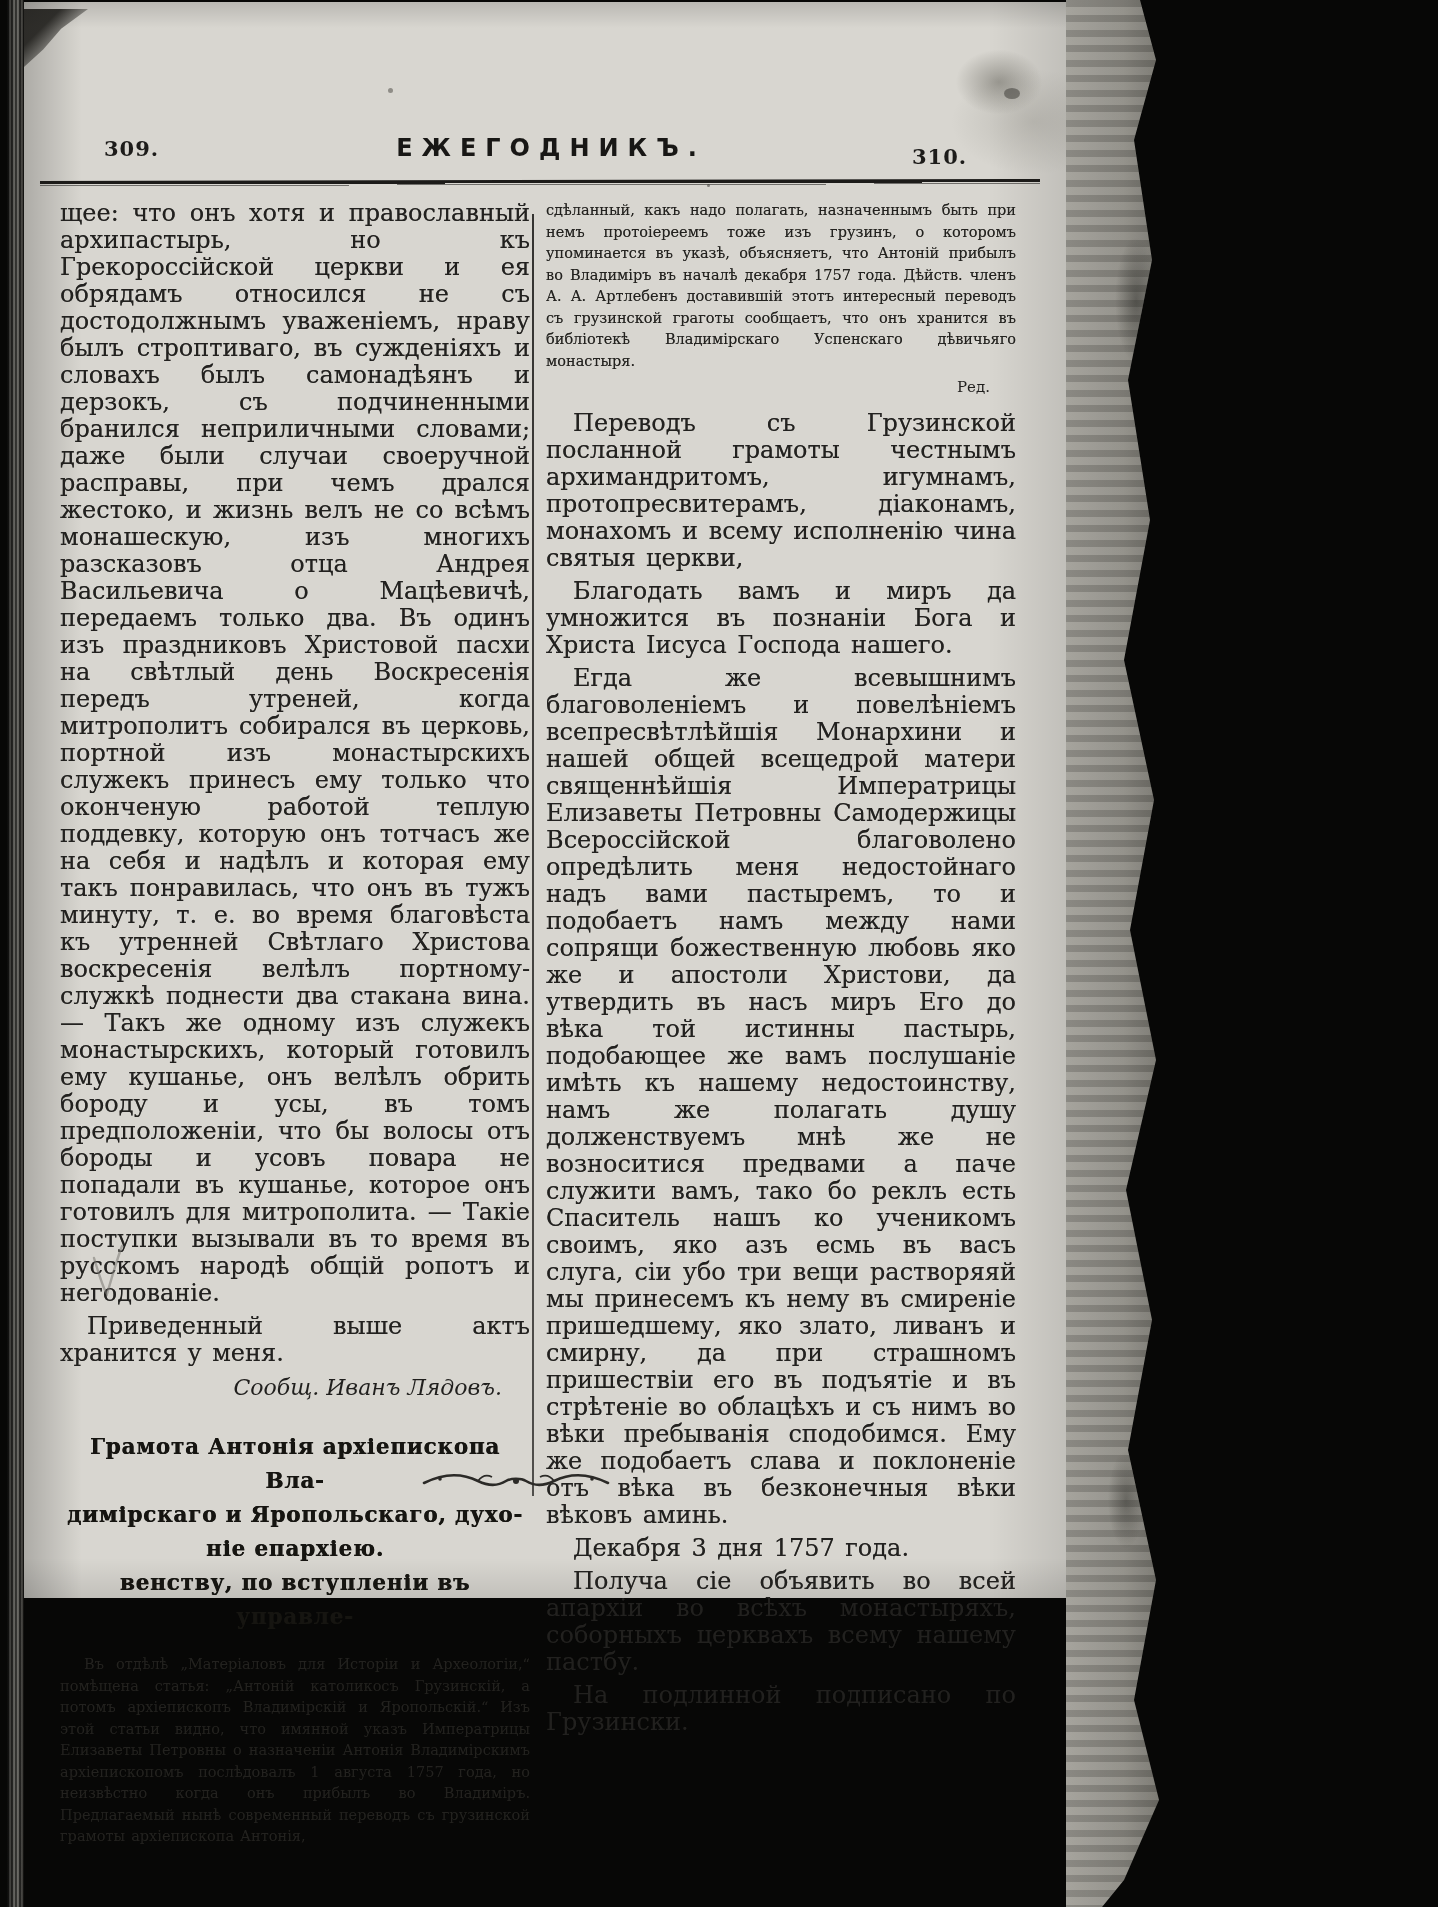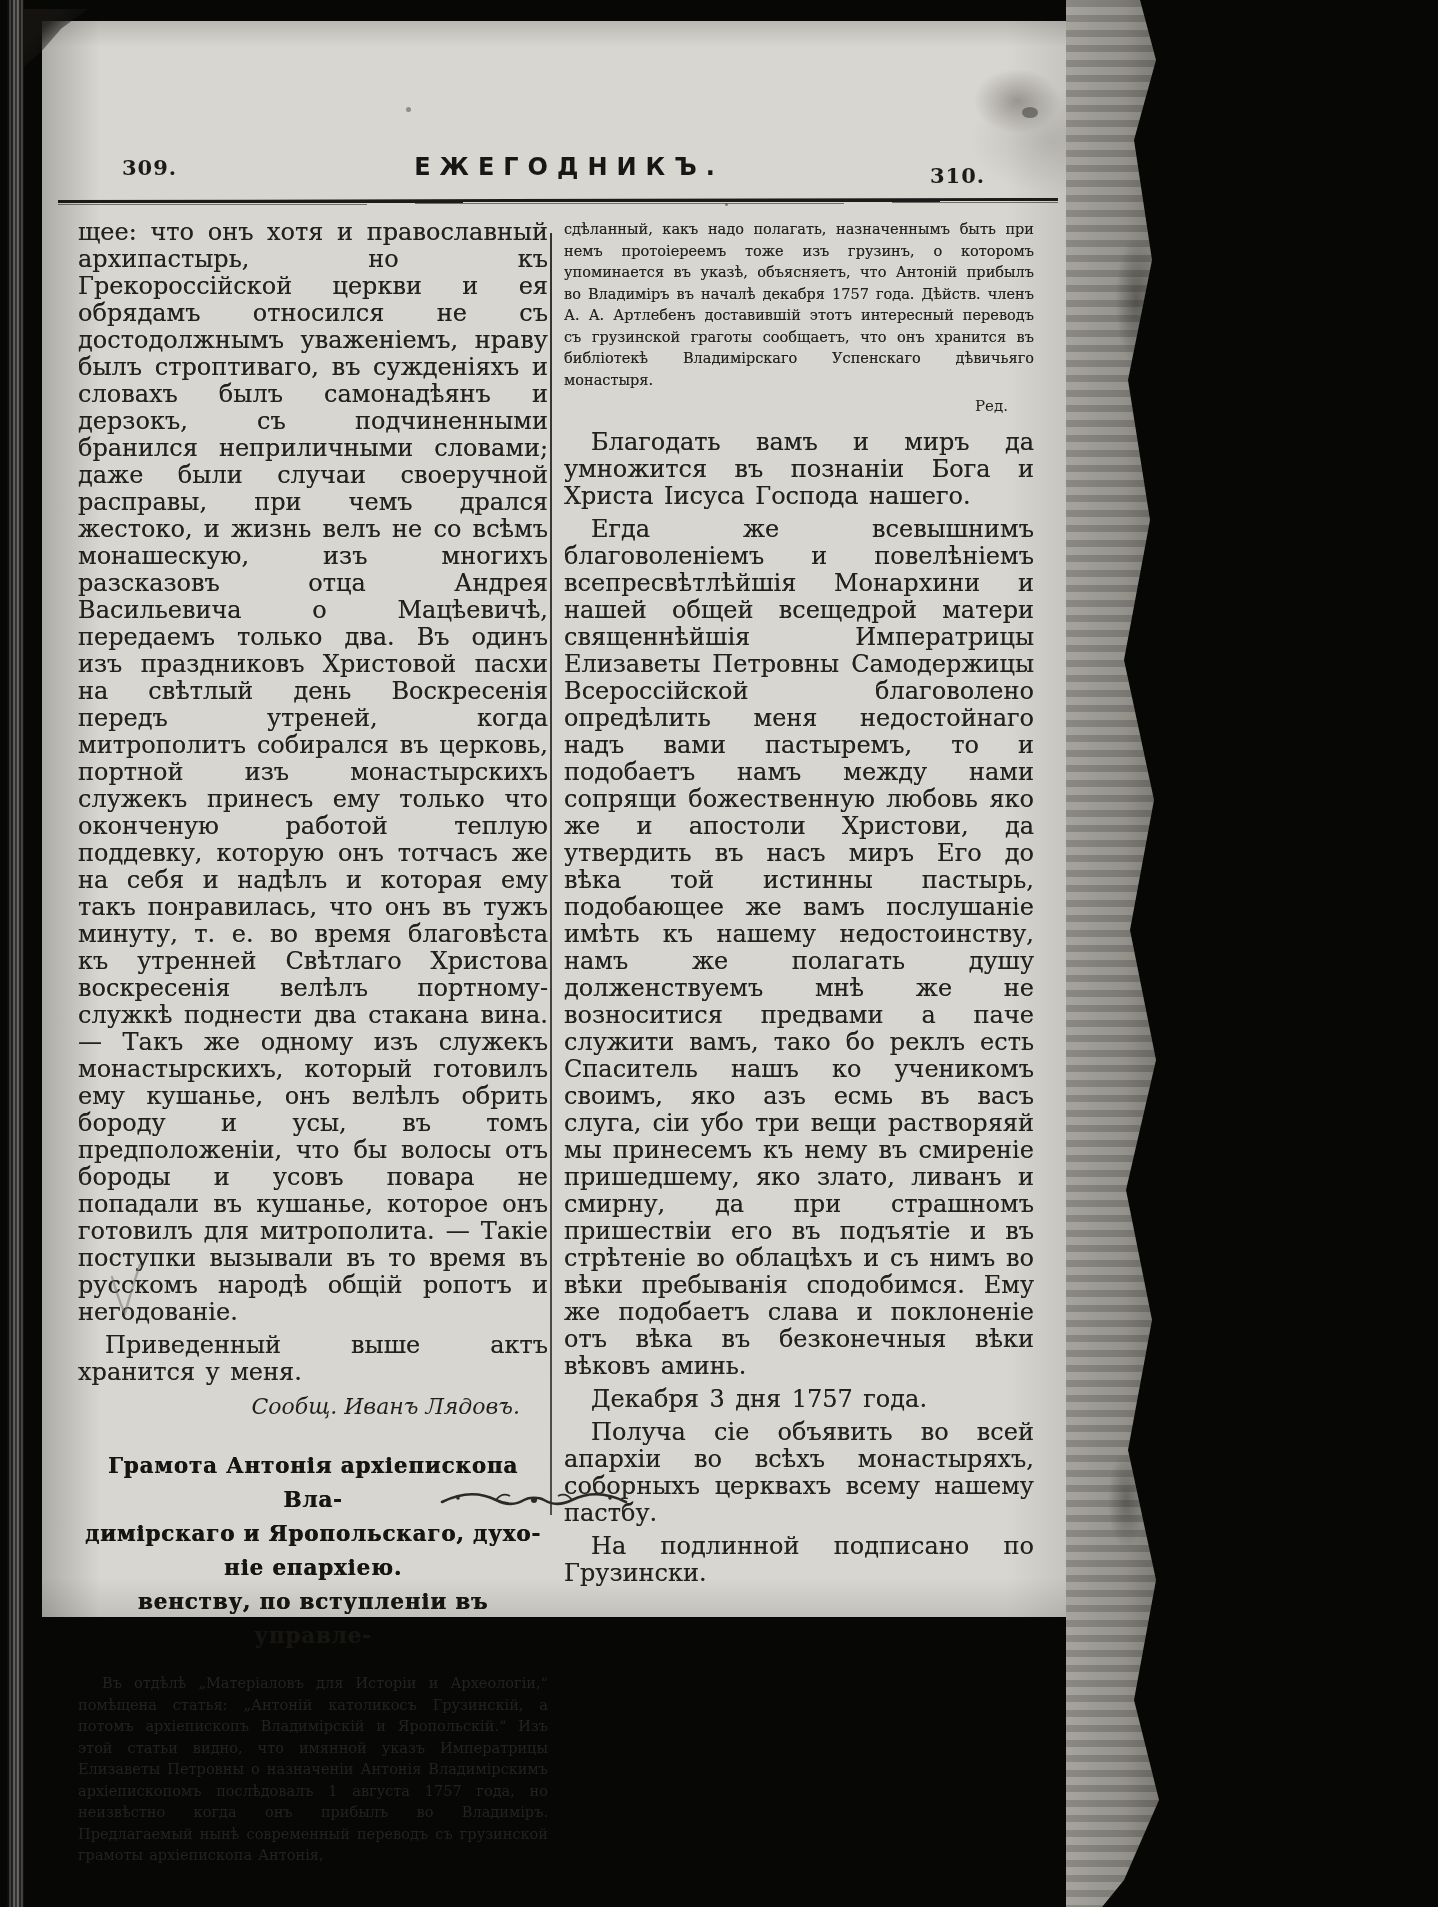--- a/index.html
+++ b/index.html
@@ -11,30 +11,29 @@
   }
   
   .spine-strip {
     position:absolute; left:7px; top:0; width:17px; height:100%;
     background:
       repeating-linear-gradient(90deg, rgba(0,0,0,.5) 0 2px, rgba(255,255,255,.06) 2px 4px),
       linear-gradient(90deg,#141412,#6b6a65 55%,#23221f);
   }
   
   .page {
-    position:absolute; left:24px; top:21px; width:1054px; height:1596px;
+    position:absolute; left:24px; top:2px; width:1054px; height:1596px;
     background:
       radial-gradient(ellipse 60px 45px at 975px 80px, rgba(104,102,94,.55), rgba(104,102,94,0) 72%),
       radial-gradient(ellipse 110px 70px at 1010px 120px, rgba(130,128,120,.30), rgba(130,128,120,0) 75%),
       linear-gradient(90deg, rgba(0,0,0,.20), rgba(0,0,0,0) 58px),
       linear-gradient(180deg, rgba(0,0,0,.14), rgba(0,0,0,0) 26px),
       linear-gradient(270deg, rgba(0,0,0,.12), rgba(0,0,0,0) 90px),
       linear-gradient(0deg, rgba(0,0,0,.10), rgba(0,0,0,0) 40px),
       #d8d6d0;
-    margin-left: 18px;
   }
   
   .torn-edge {
     position:absolute; left:1066px; top:0; width:104px; height:1907px;
     background:
       radial-gradient(ellipse 30px 90px at 70px 300px, rgba(40,40,36,.45), transparent 70%),
       radial-gradient(ellipse 26px 70px at 60px 1500px, rgba(40,40,36,.4), transparent 70%),
       repeating-linear-gradient(180deg, rgba(0,0,0,.14) 0 7px, rgba(255,255,255,.05) 7px 15px),
       linear-gradient(90deg,#a19f98 0%, #8f8d86 55%, #6f6d66 100%);
     clip-path: polygon(0 0,74px 0,90px 60px,68px 140px,86px 260px,62px 380px,84px 520px,58px 660px,88px 800px,64px 930px,90px 1060px,60px 1190px,86px 1320px,62px 1450px,90px 1580px,68px 1700px,93px 1800px,58px 1880px,36px 1907px,0 1907px);
@@ -112,20 +111,21 @@
         <div>димірскаго и Яропольскаго, духо-</div>
         <div>ніе епархіею.</div>
         <div>венству, по вступленіи въ управле-</div>
       </div>
       <p class="small-note first-indent">Въ отдѣлѣ „Матеріаловъ для Исторіи и Археологіи,“ помѣщена статья: „Антоній католикосъ Грузинскій, а потомъ архіепископъ Владимірскій и Яропольскій.“ Изъ этой статьи видно, что имянной указъ Императрицы Елизаветы Петровны о назначеніи Антонія Владимірскимъ архіепископомъ послѣдовалъ 1 августа 1757 года, но неизвѣстно когда онъ прибылъ во Владиміръ. Предлагаемый нынѣ современный переводъ съ грузинской грамоты архіепископа Антонія,</p>
     </div>
 
     <div class="col col-right">
       <p class="small-note">сдѣланный, какъ надо полагать, назначеннымъ быть при немъ протоіереемъ тоже изъ грузинъ, о которомъ упоминается въ указѣ, объясняетъ, что Антоній прибылъ во Владиміръ въ началѣ декабря 1757 года. Дѣйств. членъ А. А. Артлебенъ доставившій этотъ интересный переводъ съ грузинской граготы сообщаетъ, что онъ хранится въ библіотекѣ Владимірскаго Успенскаго дѣвичьяго монастыря.</p>
       <p class="sig-red">Ред.</p>
+      <p class="body-text indent">Переводъ съ Грузинской посланной грамоты честнымъ архимандритомъ, игумнамъ, протопресвитерамъ, діаконамъ, монахомъ и всему исполненію чина святыя церкви,</p>
       <p class="body-text indent">Благодать вамъ и миръ да умножится въ познаніи Бога и Христа Іисуса Господа нашего.</p>
       <p class="body-text indent">Егда же всевышнимъ благоволеніемъ и повелѣніемъ всепресвѣтлѣйшія Монархини и нашей общей всещедрой матери священнѣйшія Императрицы Елизаветы Петровны Самодержицы Всероссійской благоволено опредѣлить меня недостойнаго надъ вами пастыремъ, то и подобаетъ намъ между нами сопрящи божественную любовь яко же и апостоли Христови, да утвердить въ насъ миръ Его до вѣка той истинны пастырь, подобающее же вамъ послушаніе имѣть къ нашему недостоинству, намъ же полагать душу долженствуемъ мнѣ же не возноситися предвами а паче служити вамъ, тако бо реклъ есть Спаситель нашъ ко ученикомъ своимъ, яко азъ есмь въ васъ слуга, сіи убо три вещи растворяяй мы принесемъ къ нему въ смиреніе пришедшему, яко злато, ливанъ и смирну, да при страшномъ пришествіи его въ подъятіе и въ стрѣтеніе во облацѣхъ и съ нимъ во вѣки пребыванія сподобимся. Ему же подобаетъ слава и поклоненіе отъ вѣка въ безконечныя вѣки вѣковъ аминь.</p>
       <p class="body-text indent">Декабря 3 дня 1757 года.</p>
       <p class="body-text indent">Получа сіе объявить во всей апархіи во всѣхъ монастыряхъ, соборныхъ церквахъ всему нашему пастбу.</p>
       <p class="body-text indent">На подлинной подписано по Грузински.</p>
     </div>
 
     <svg class="ornament" viewBox="0 0 192 22">
       <path d="M4 13 C 24 3, 42 3, 58 11 C 68 16, 78 16, 86 11 C 91 8, 101 8, 106 11 C 114 16, 124 16, 134 11 C 150 3, 168 3, 188 13" fill="none" stroke="#2b2a27" stroke-width="2.6" stroke-linecap="round"></path>
       <path d="M58 11 q 6 -8 14 -4 M134 11 q -6 -8 -14 -4" fill="none" stroke="#2b2a27" stroke-width="1.8"></path>

